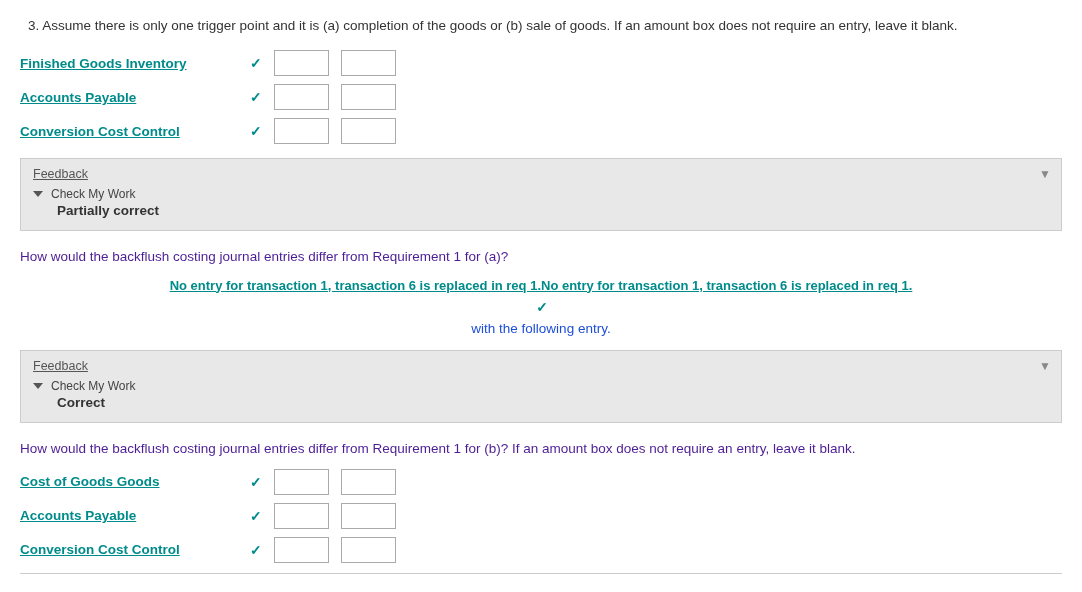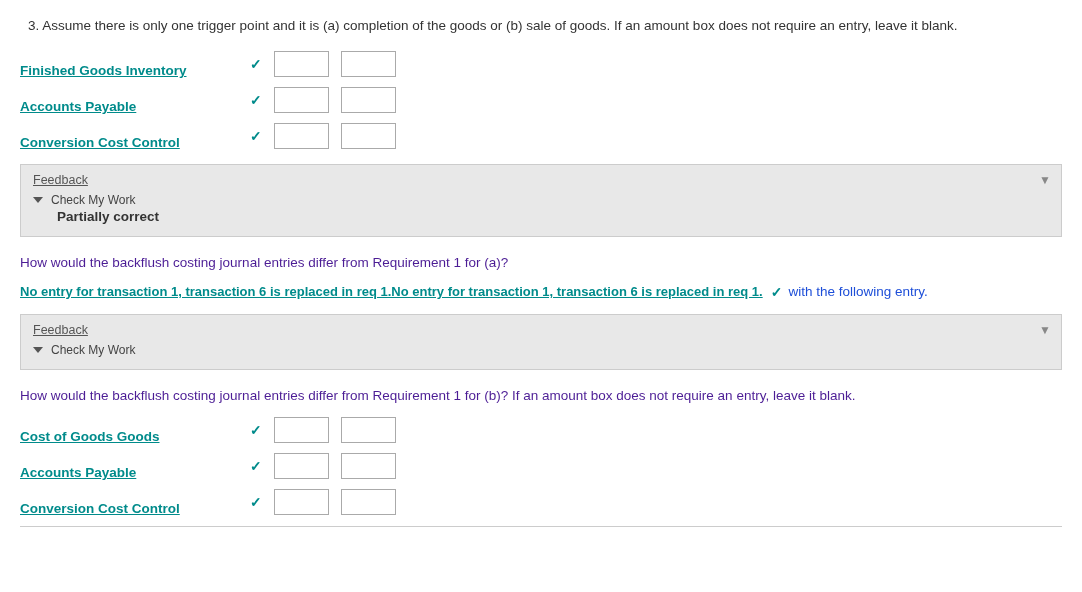--- a/index.html
+++ b/index.html
@@ -24,21 +24,20 @@
       align-items: center;
       margin-bottom: 8px;
       gap: 8px;
     }
     .entry-label {
       color: #008b8b;
       font-weight: bold;
       font-size: 13.5px;
       text-decoration: underline;
       min-width: 220px;
-      margin-top: 13px;
     }
     .check-mark {
       color: #008b8b;
       font-weight: bold;
       font-size: 14px;
       margin-left: 2px;
     }
     .amount-box {
       width: 55px;
       height: 26px;
@@ -91,20 +90,21 @@
       color: #4c1d95;
       margin: 16px 0 10px 0;
       line-height: 1.5;
     }
     .answer-row {
       display: flex;
       align-items: center;
       flex-wrap: wrap;
       gap: 6px;
       margin-bottom: 10px;
+      flex-direction: column;
     }
     .answer-selected {
       color: #008b8b;
       font-weight: bold;
       font-size: 13px;
       text-decoration: underline;
     }
     .answer-suffix {
       font-size: 13.5px;
       color: #1d4ed8;
@@ -172,20 +172,21 @@
 </div>
 
 <div class="feedback-section">
   <div class="feedback-label">Feedback</div>
   <span class="feedback-dropdown-icon">▼</span>
   <div class="check-my-work">
     <div class="check-my-work-toggle">
       <span class="triangle-icon"></span>
       <span>Check My Work</span>
     </div>
+    <div class="status-text">Correct</div>
   </div>
 </div>
 
 <p class="how-would-text">How would the backflush costing journal entries differ from Requirement 1 for (b)? If an amount box does not require an entry, leave it blank.</p>
 
 <div>
   <div class="entry-row">
     <span class="entry-label">Cost of Goods Goods</span>
     <span class="check-mark">✓</span>
     <input type="text" class="amount-box" style="">

